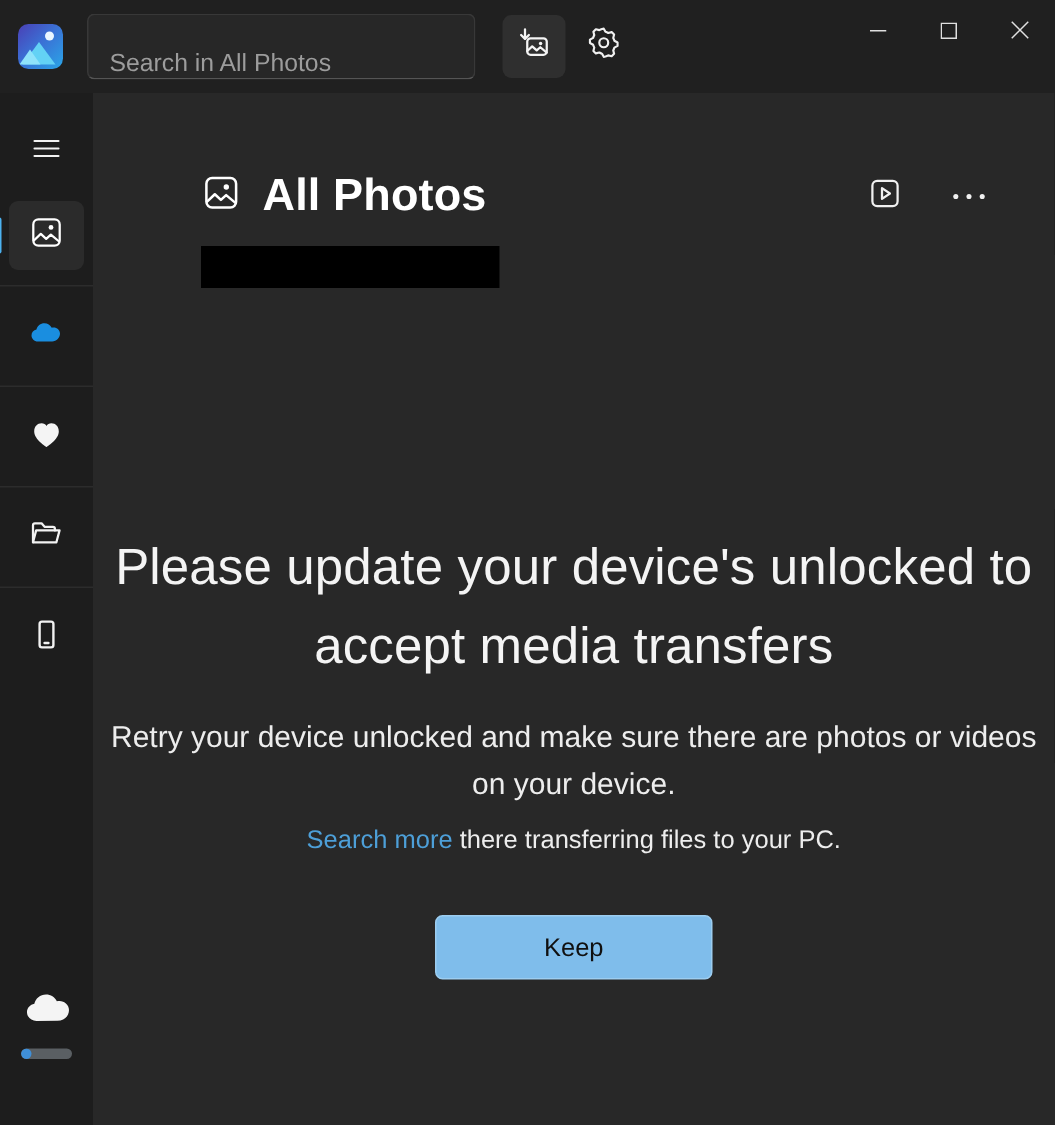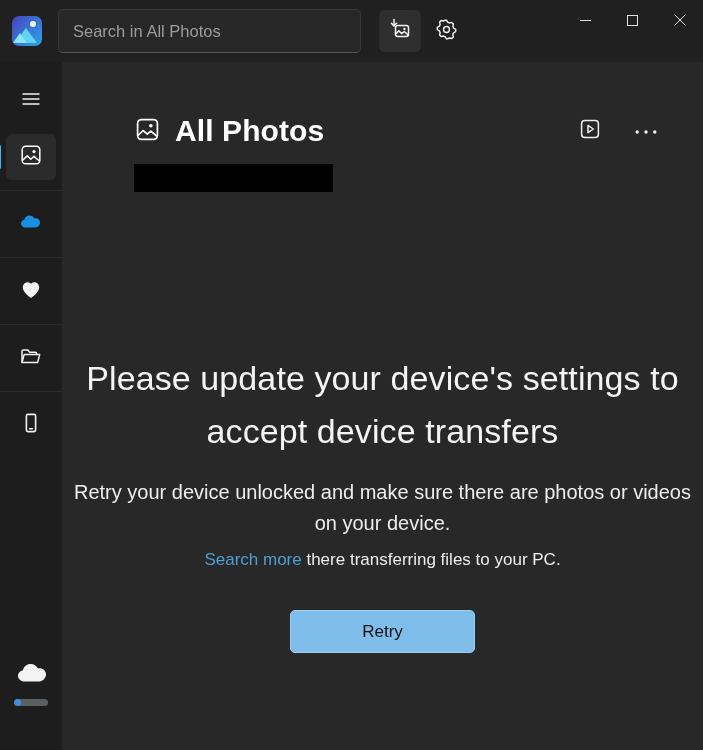--- a/index.html
+++ b/index.html
@@ -50,27 +50,27 @@
   .applogo .mtn2 {
     position: absolute; left: 1px; bottom: 3px;
     width: 0; height: 0;
     border-left: 7px solid transparent;
     border-right: 7px solid transparent;
     border-bottom: 10px solid #8fe3fb;
   }
 
   .searchbox {
     margin-left: 16px;
-    width: 303px; height: 44px;
+    width: 259px; height: 44px;
     background: #272727;
     border: 1px solid #383838;
     border-bottom: 1px solid #555;
     border-radius: 5px;
     display: flex;
-    align-items: center;
+    align-items: flex-end;
     padding: 0 14px;
     flex: 0 0 auto;
   }
   .searchbox input {
     width: 100%;
     background: transparent;
     border: none;
     outline: none;
     color: #e6e6e6;
     font-size: 16.5px;
@@ -407,21 +407,21 @@
                 <circle cx="20.8" cy="4" r="1.7"></circle>
               </svg>
             </span>
           </div>
         </div>
       </div>
 
       <div class="redaction"></div>
 
       <div class="empty">
-        <h1>Please update your device's settings to accept device transfers</h1>
+        <h1>Please update your device's unlocked to accept media transfers</h1>
         <p class="sub">Retry your device unlocked and make sure there are photos or videos on your device.</p>
         <p class="learn"><a>Search more</a><span> there transferring files to your PC.</span></p>
-        <button class="retry">Retry</button>
+        <button class="retry">Keep</button>
       </div>
 
     </div>
   </div>
 </div>
 
 </body></html>

